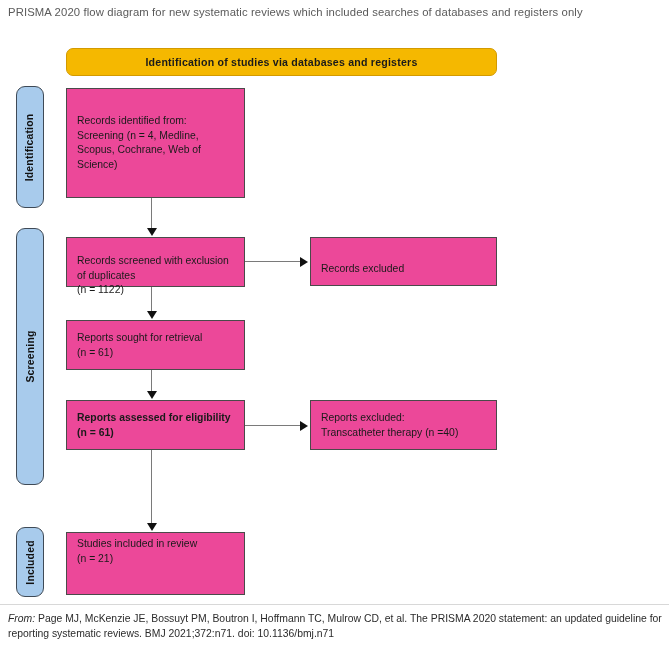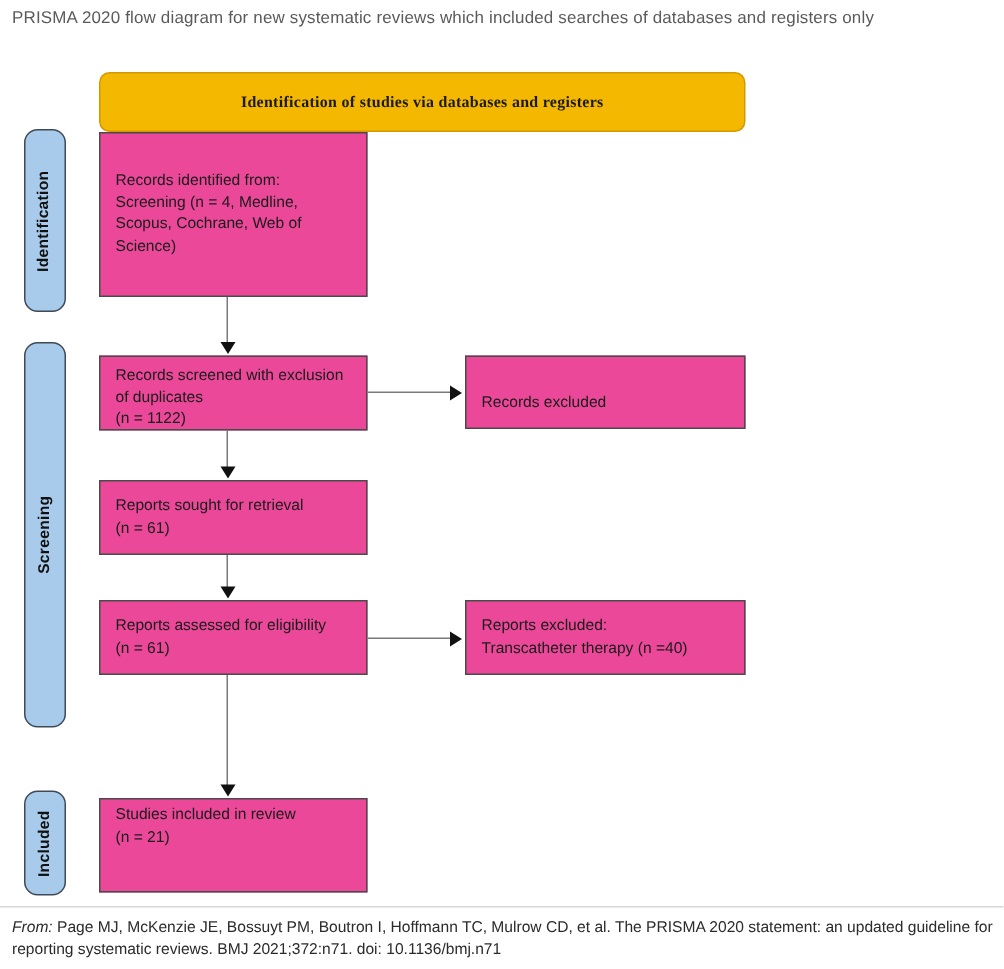--- a/index.html
+++ b/index.html
@@ -50,22 +50,21 @@
     justify-content: center;
     font-size: 10.6px;
     font-weight: bold;
     color: #1a1a1a;
     letter-spacing: 0.02em;
   }
   #banner-identification {
     left: 66px;
     top: 48px;
     width: 431px;
-    height: 40px;
-    font-family: Liberation Serif, serif;
+    height: 28px;
   }
 
   
   .stage {
     position: absolute;
     box-sizing: border-box;
     background: #a8cbec;
     border: 1.6px solid #3f4a56;
     border-radius: 9px;
     display: flex;
@@ -92,23 +91,23 @@
     border: 1.6px solid #4a4a4a;
     padding: 9px 10px 0 10px;
     font-size: 10.4px;
     line-height: 14.6px;
     color: #1a1a1a;
   }
   .box p { margin: 0; }
 
   
   #box-records-identified { left: 66px; top: 88px;  width: 179px; height: 110px; padding-top: 25px; }
-  #box-records-screened   { left: 66px; top: 237px; width: 179px; height: 50px;  padding-top: 6px; }
+  #box-records-screened   { left: 66px; top: 237px; width: 179px; height: 50px;  padding-top: 16px; }
   #box-reports-sought     { left: 66px; top: 320px; width: 179px; height: 50px;  padding-top: 10px; }
-  #box-reports-assessed   { left: 66px; top: 400px; width: 179px; height: 50px;  padding-top: 10px; }
+  #box-reports-assessed   { left: 66px; top: 400px; width: 179px; height: 50px;  padding-top: 10px; font-weight: bold; }
   #box-studies-included   { left: 66px; top: 532px; width: 179px; height: 63px;  padding-top: 4px; }
 
   
   #box-records-excluded   { left: 310px; top: 237px; width: 187px; height: 49px; padding-top: 24px; }
   #box-reports-excluded   { left: 310px; top: 400px; width: 187px; height: 50px; padding-top: 10px; }
 
   
   .vline {
     position: absolute;
     width: 1.4px;

